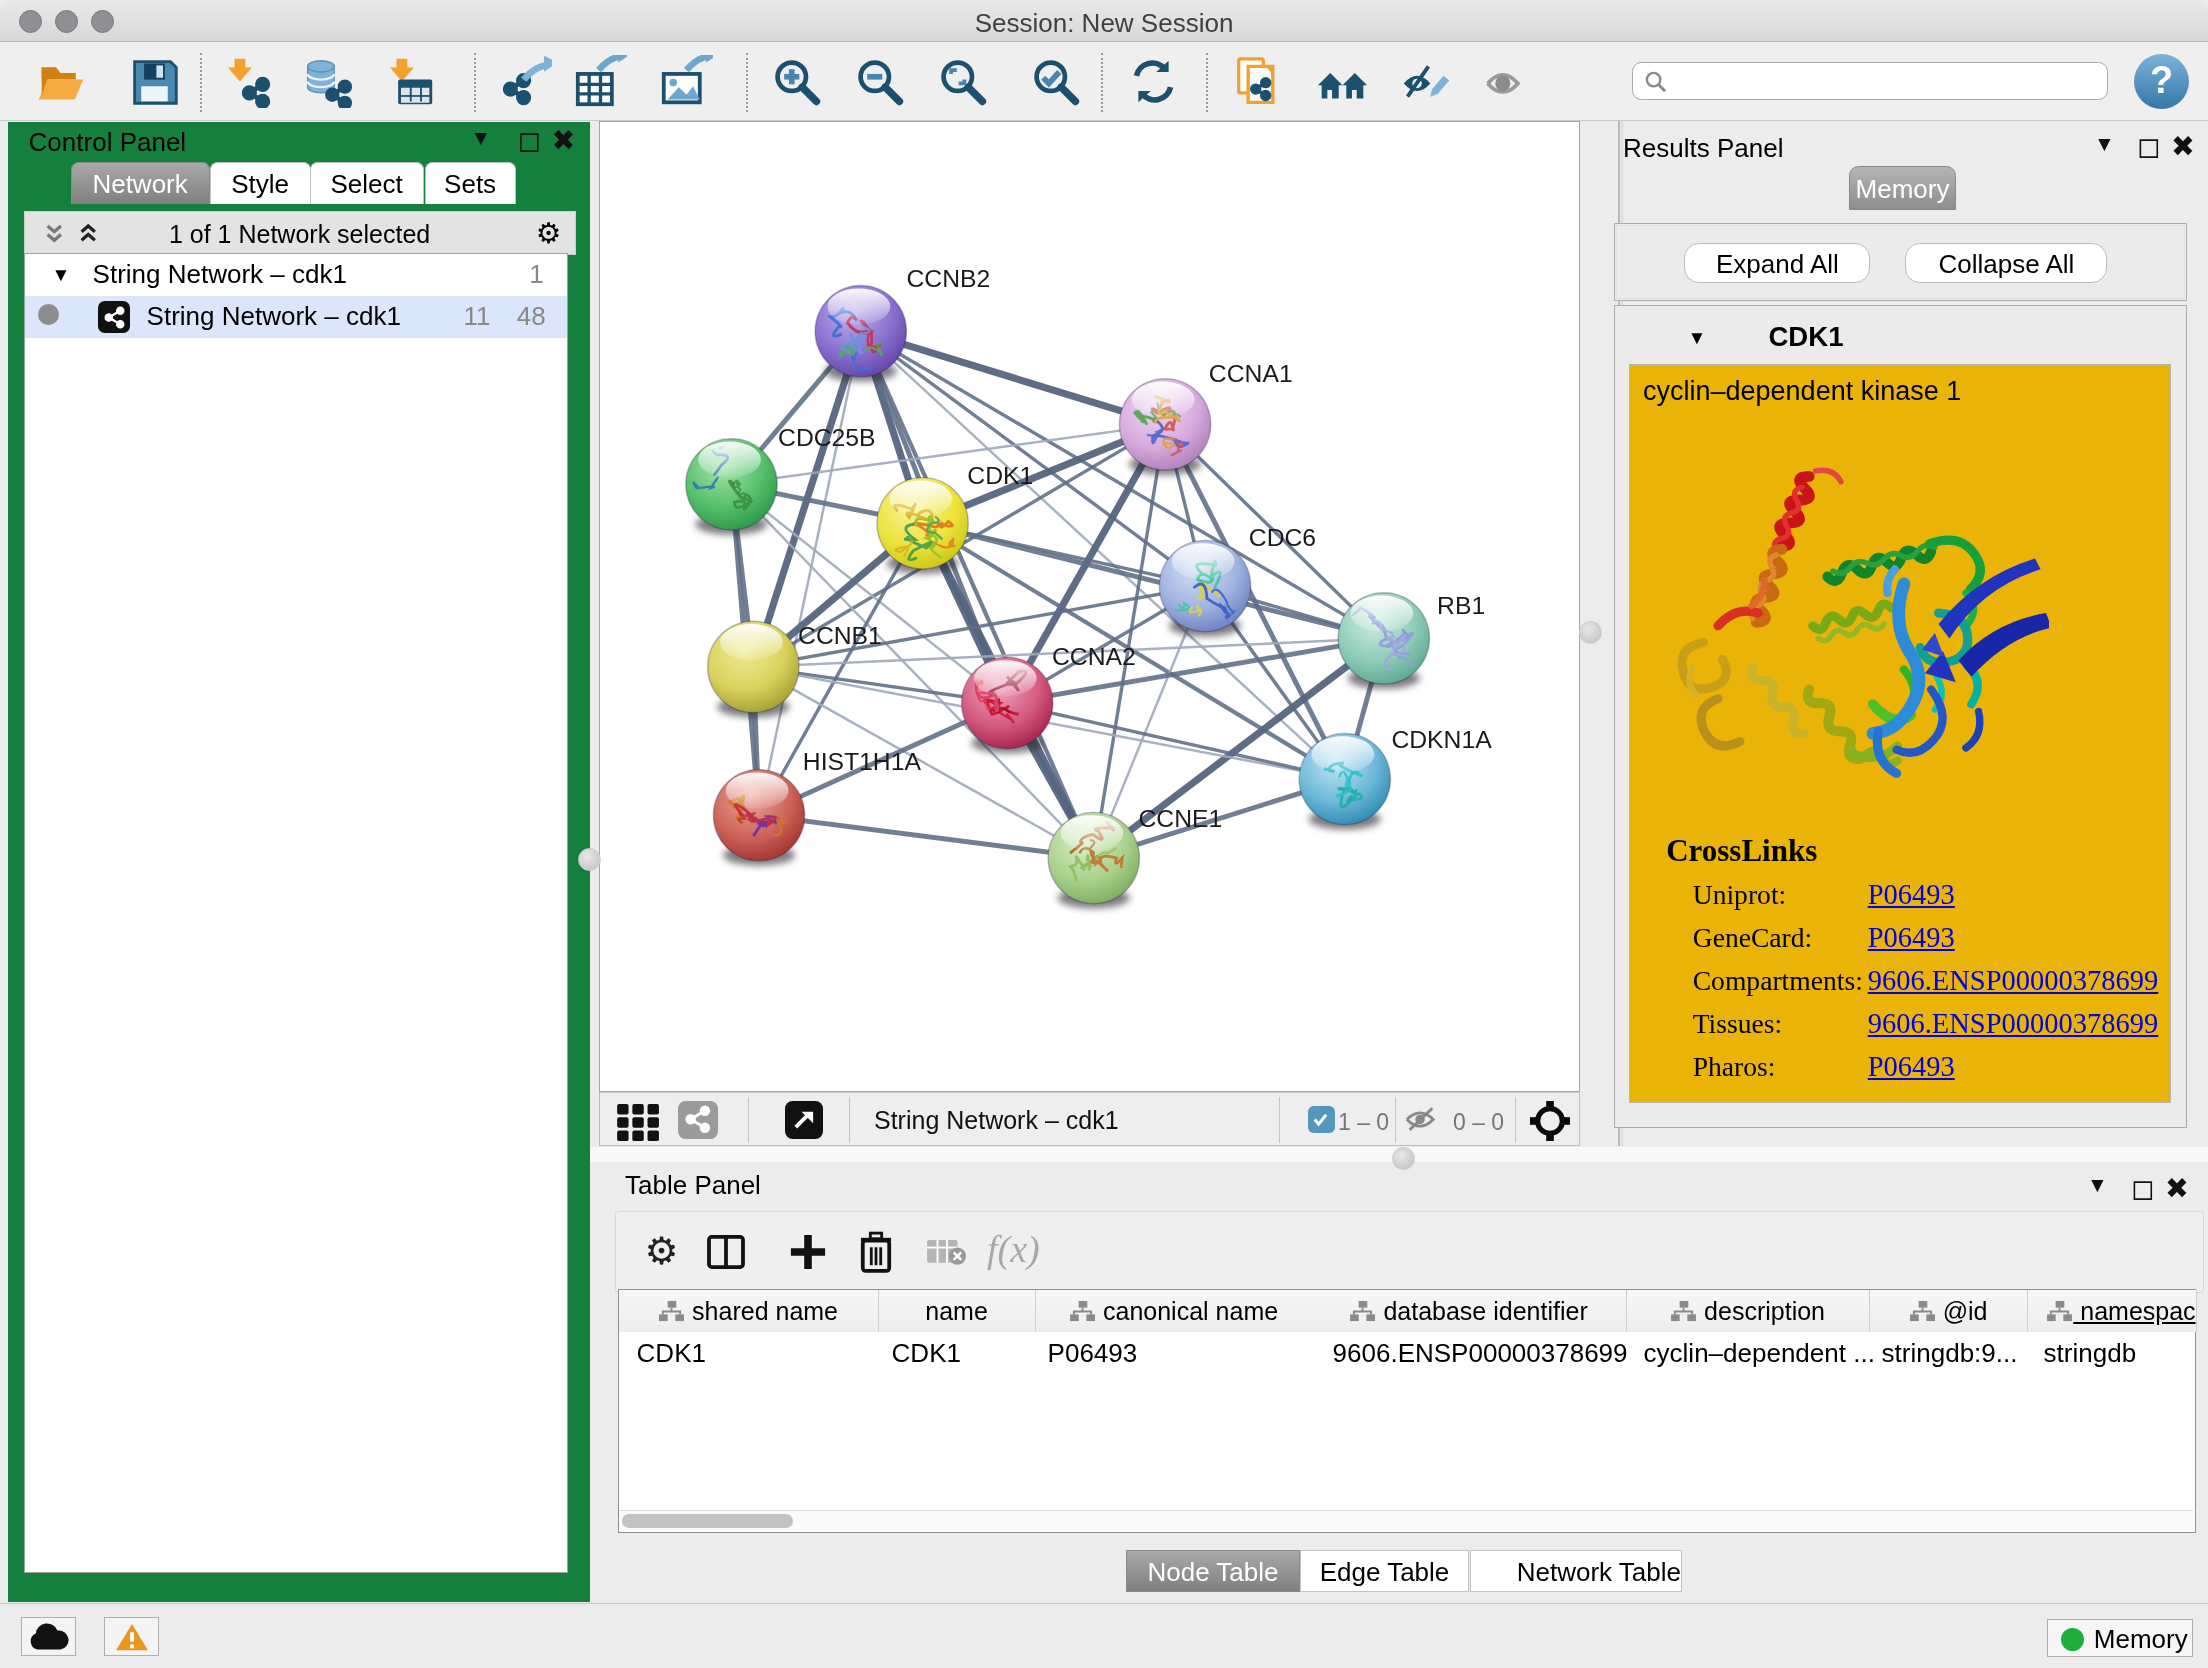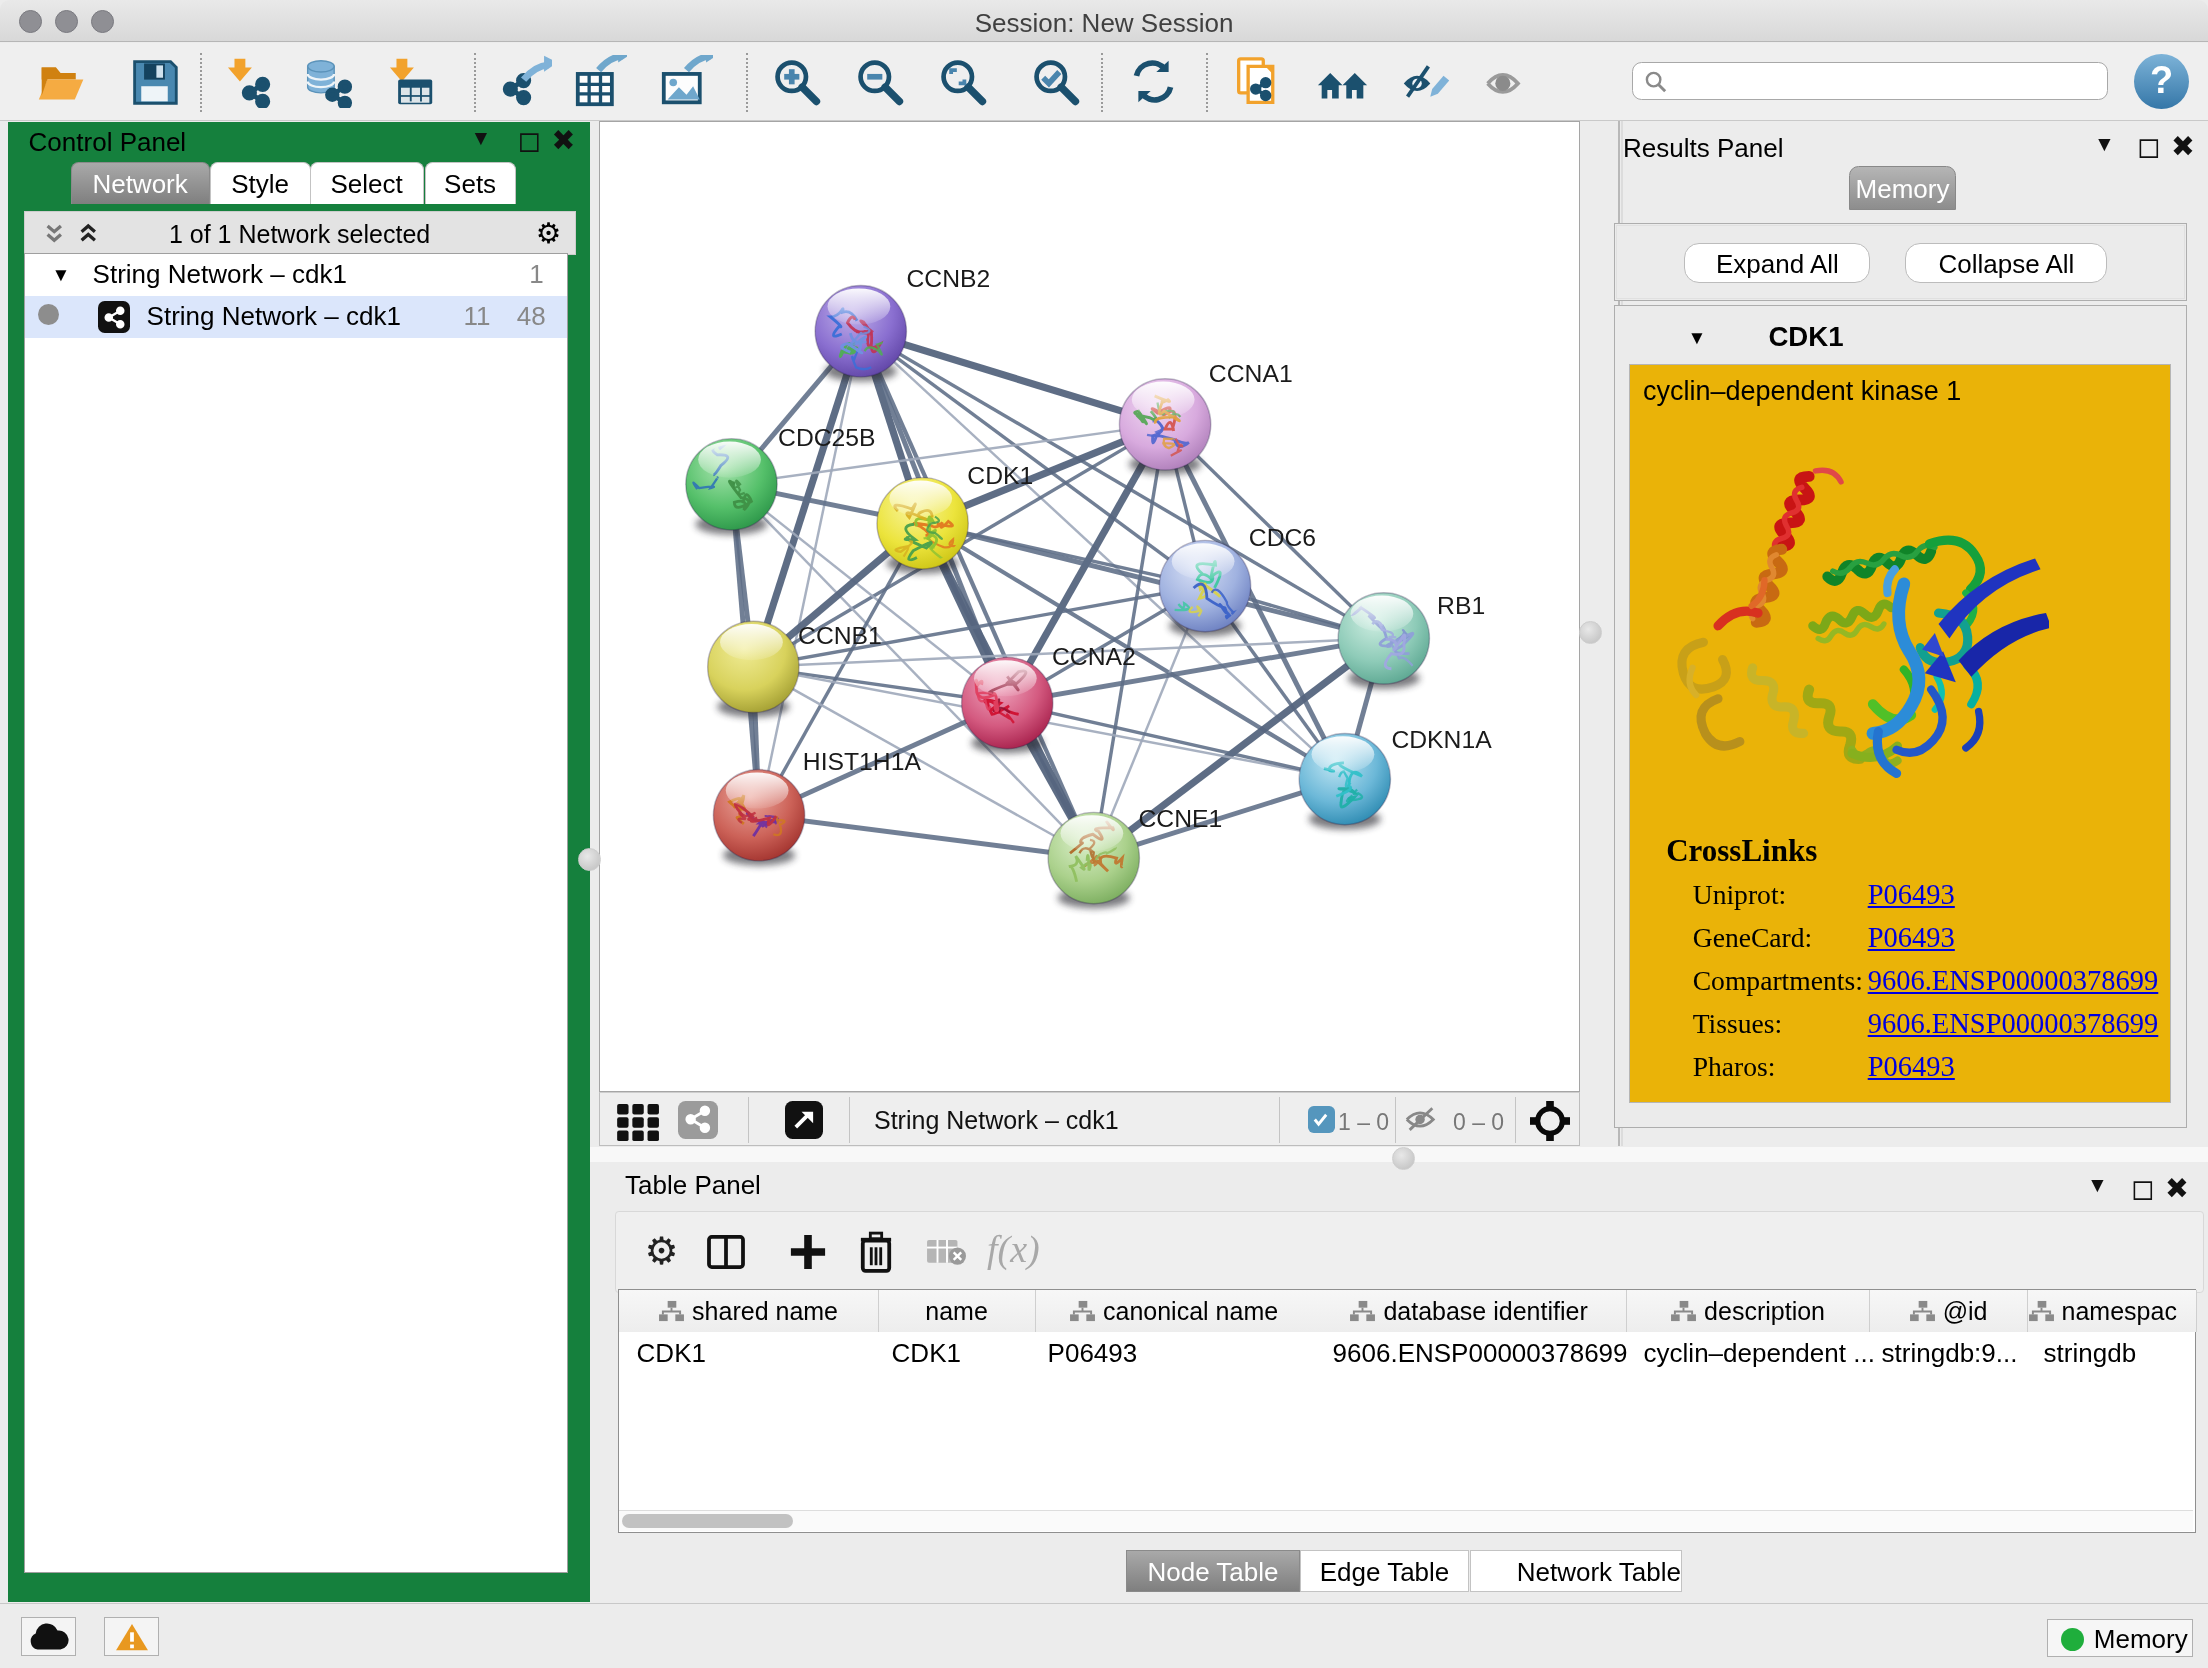--- a/index.html
+++ b/index.html
@@ -779,21 +779,21 @@
           <rect x="1" y="15" width="9" height="7" fill="#8a8a8a"></rect>
           <rect x="18" y="15" width="9" height="7" fill="#8a8a8a"></rect>
           <path d="M14 8 v4 M5 15 v-3 h18 v3" fill="none" stroke="#8a8a8a" stroke-width="2"></path>
         </svg> description</div>
 <div class="theader" style="left:1251px;width:158px;text-align:center;padding-top:6.7px;"><svg width="27" height="23" viewBox="0 0 28 24" style="vertical-align:-3.8px;">
           <rect x="10" y="1" width="9" height="7" fill="#8a8a8a"></rect>
           <rect x="1" y="15" width="9" height="7" fill="#8a8a8a"></rect>
           <rect x="18" y="15" width="9" height="7" fill="#8a8a8a"></rect>
           <path d="M14 8 v4 M5 15 v-3 h18 v3" fill="none" stroke="#8a8a8a" stroke-width="2"></path>
         </svg> @id</div>
-<div class="theader" style="left:1409px;width:169px;text-align:left;padding-top:6.7px;"><svg width="27" height="23" viewBox="0 0 28 24" style="vertical-align:-3.8px;">
+<div class="theader" style="left:1409px;width:169px;text-align:right;padding-top:6.7px;text-decoration:underline;"><svg width="27" height="23" viewBox="0 0 28 24" style="vertical-align:-3.8px;">
           <rect x="10" y="1" width="9" height="7" fill="#8a8a8a"></rect>
           <rect x="1" y="15" width="9" height="7" fill="#8a8a8a"></rect>
           <rect x="18" y="15" width="9" height="7" fill="#8a8a8a"></rect>
           <path d="M14 8 v4 M5 15 v-3 h18 v3" fill="none" stroke="#8a8a8a" stroke-width="2"></path>
         </svg> namespac</div>
 <div class="tcell" style="left:18px;top:48px;">CDK1</div>
 <div class="tcell" style="left:273px;top:48px;">CDK1</div>
 <div class="tcell" style="left:429px;top:48px;">P06493</div>
 <div class="tcell" style="left:714px;top:48px;">9606.ENSP00000378699</div>
 <div class="tcell" style="left:1025px;top:48px;">cyclin–dependent ...</div>

